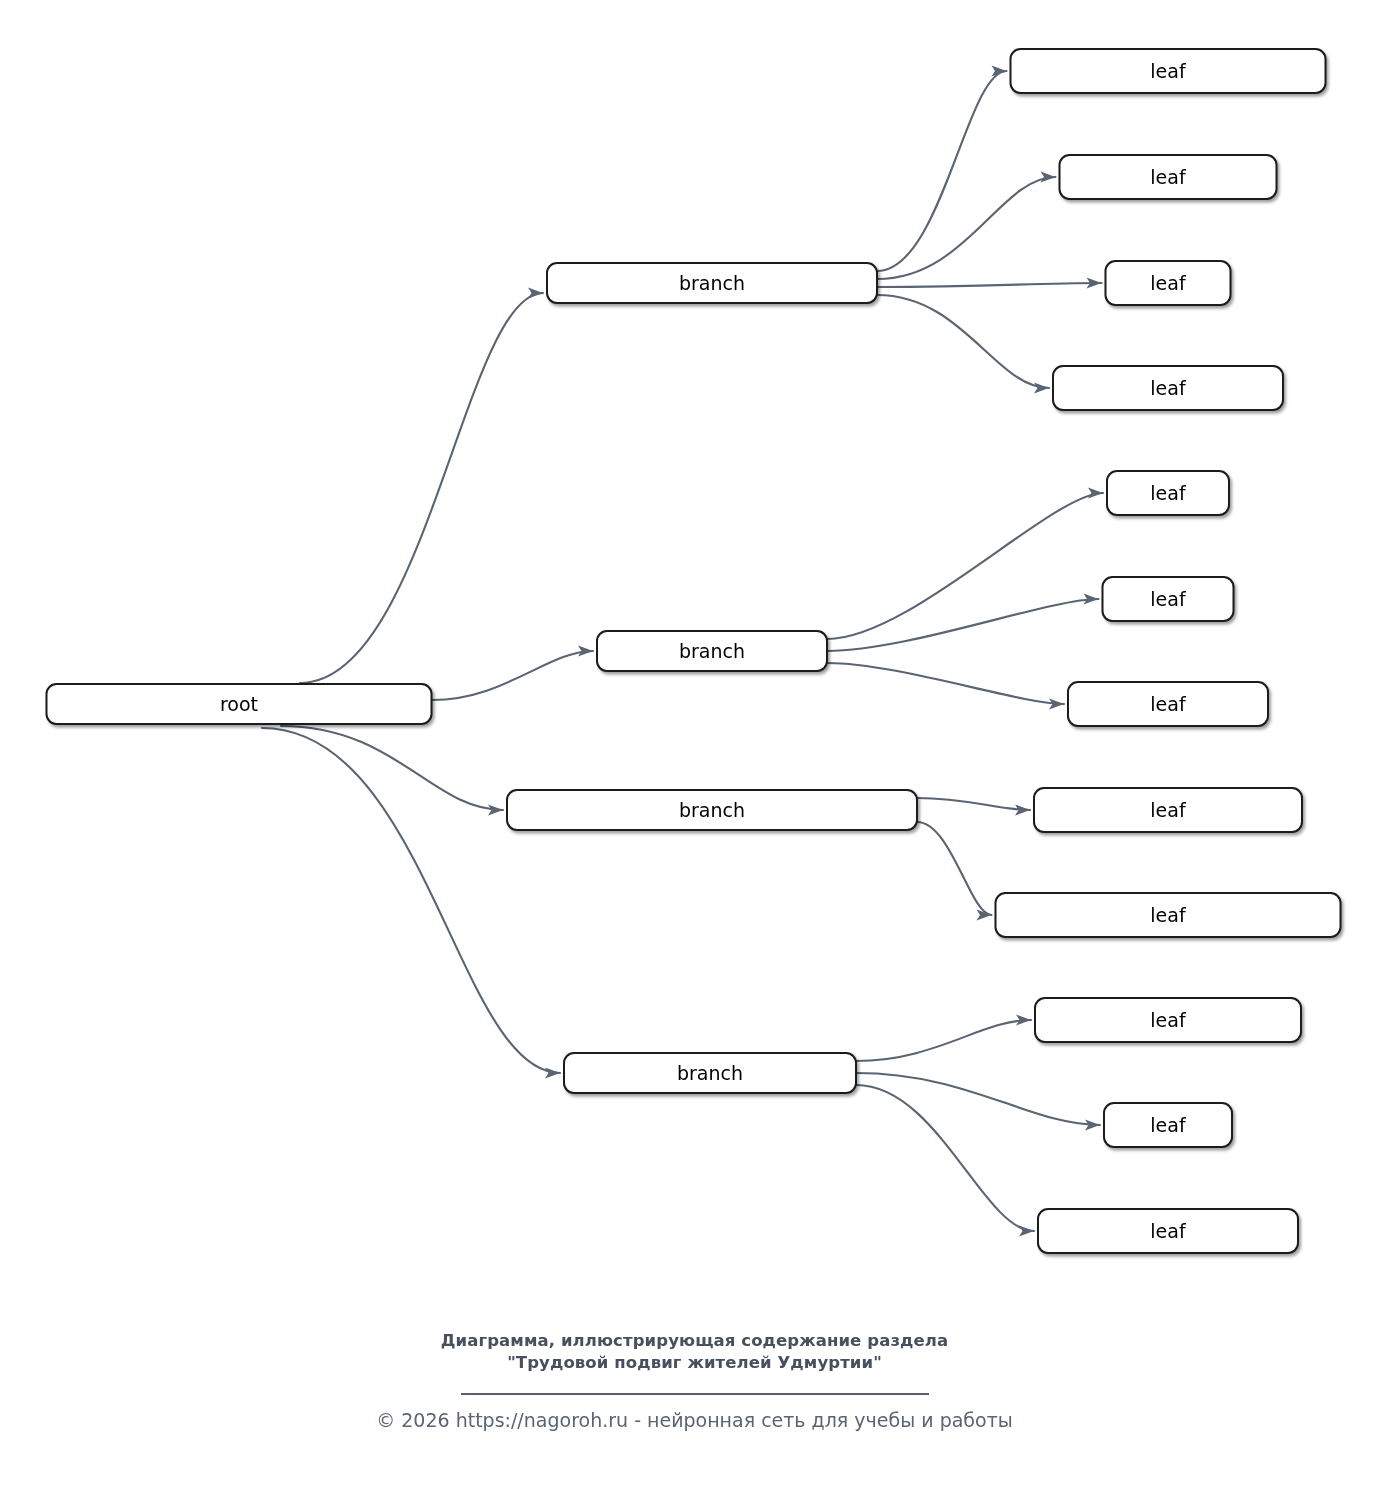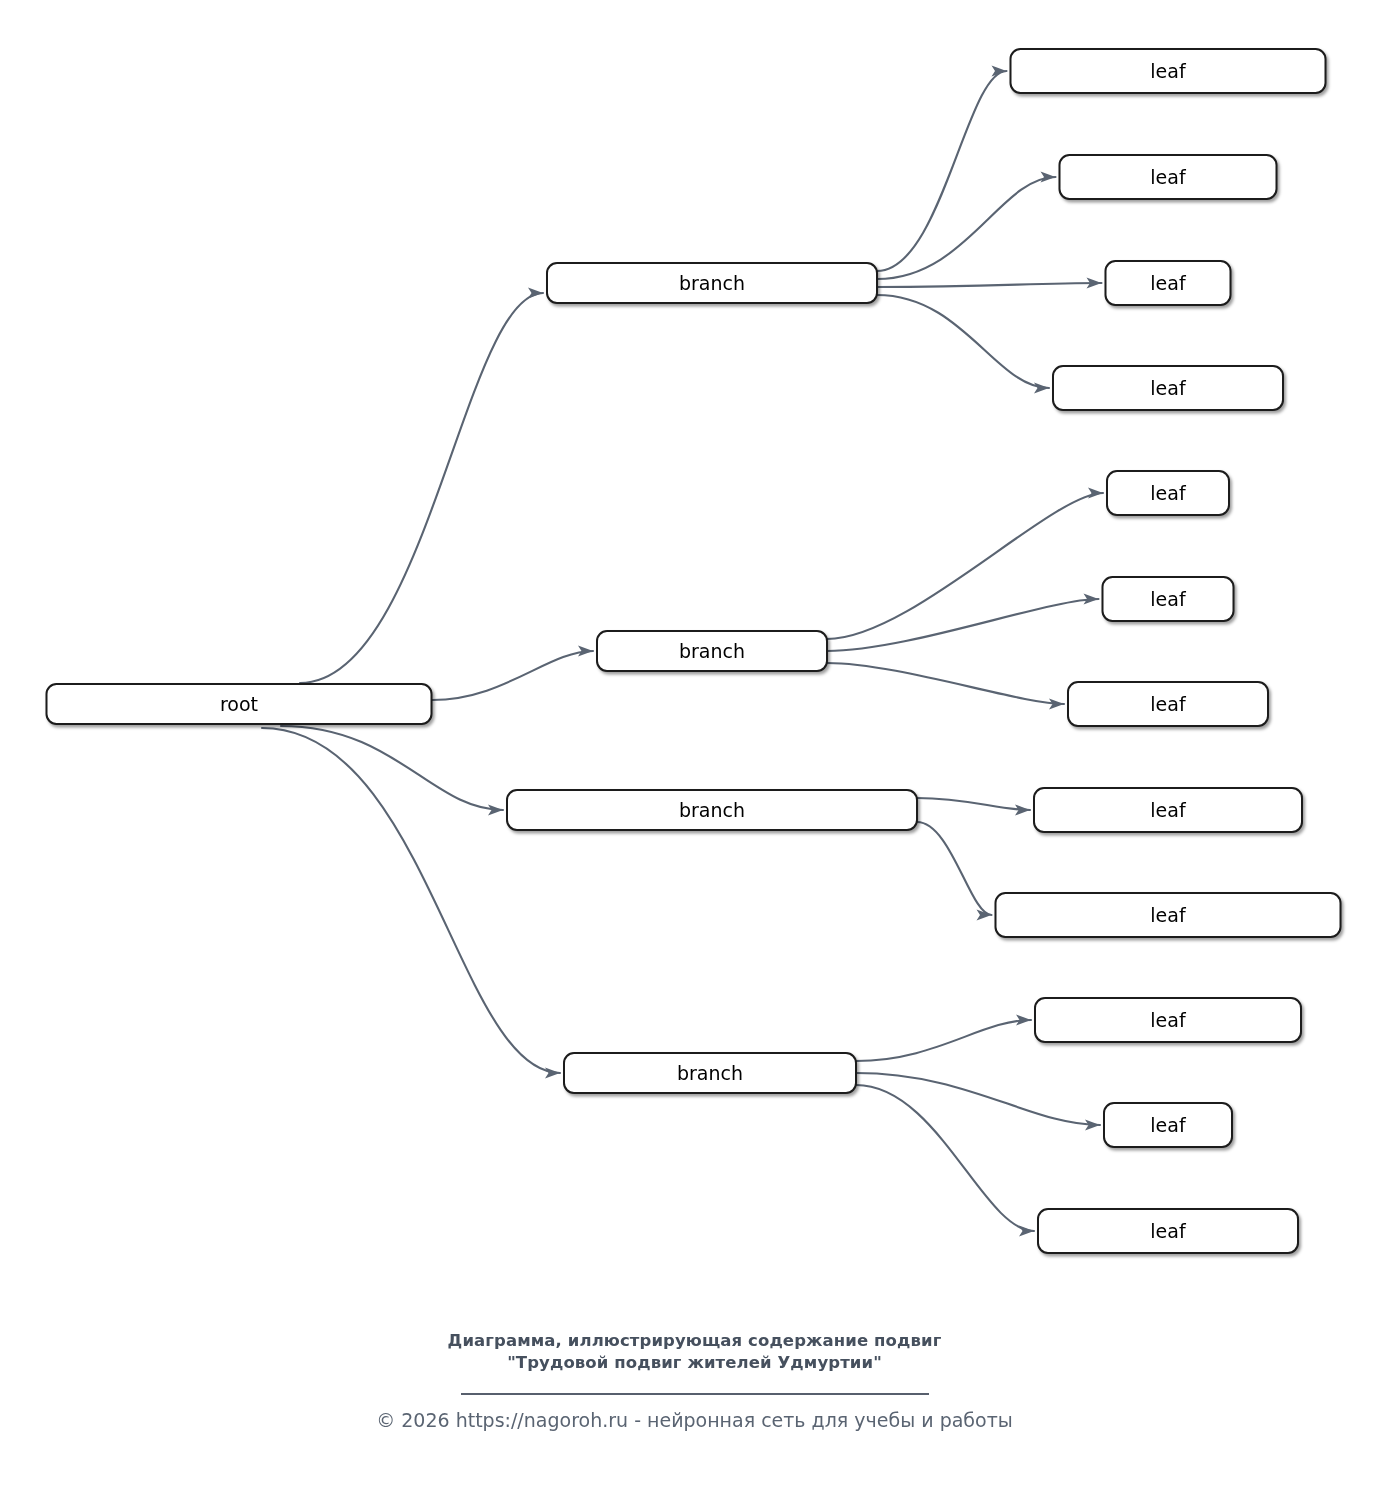--- a/index.html
+++ b/index.html
@@ -188,19 +188,19 @@
         </g>
         <g>
           <rect x="1038" y="1209" width="260" height="44" rx="10" ry="10" class="node-rect-leaf" filter="url(#nodeShadow)"></rect>
           <text x="1168" y="1232" class="node-label">leaf</text>
         </g>
       </g>
   </svg>
 
   <div class="footer-block">
     <div class="footer-title">
-      <div>Диаграмма, иллюстрирующая содержание подвиг</div>
+      <div>Диаграмма, иллюстрирующая содержание раздела</div>
       <div>"Трудовой подвиг жителей Удмуртии"</div>
     </div>
     <div class="footer-divider"></div>
     <div class="footer-copyright">© 2026 https://nagoroh.ru - нейронная сеть для учебы и работы</div>
   </div>
 </div>
 
 </body></html>

